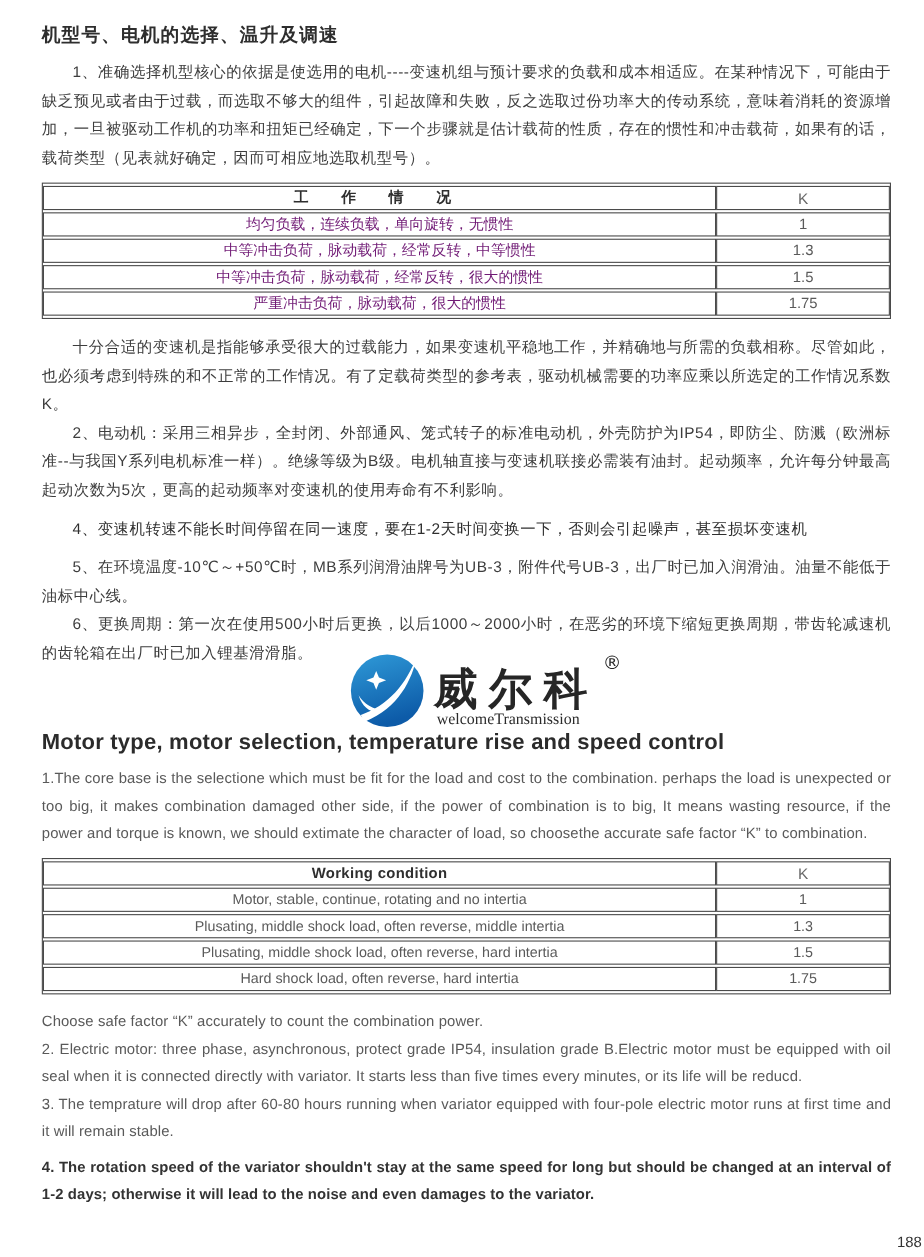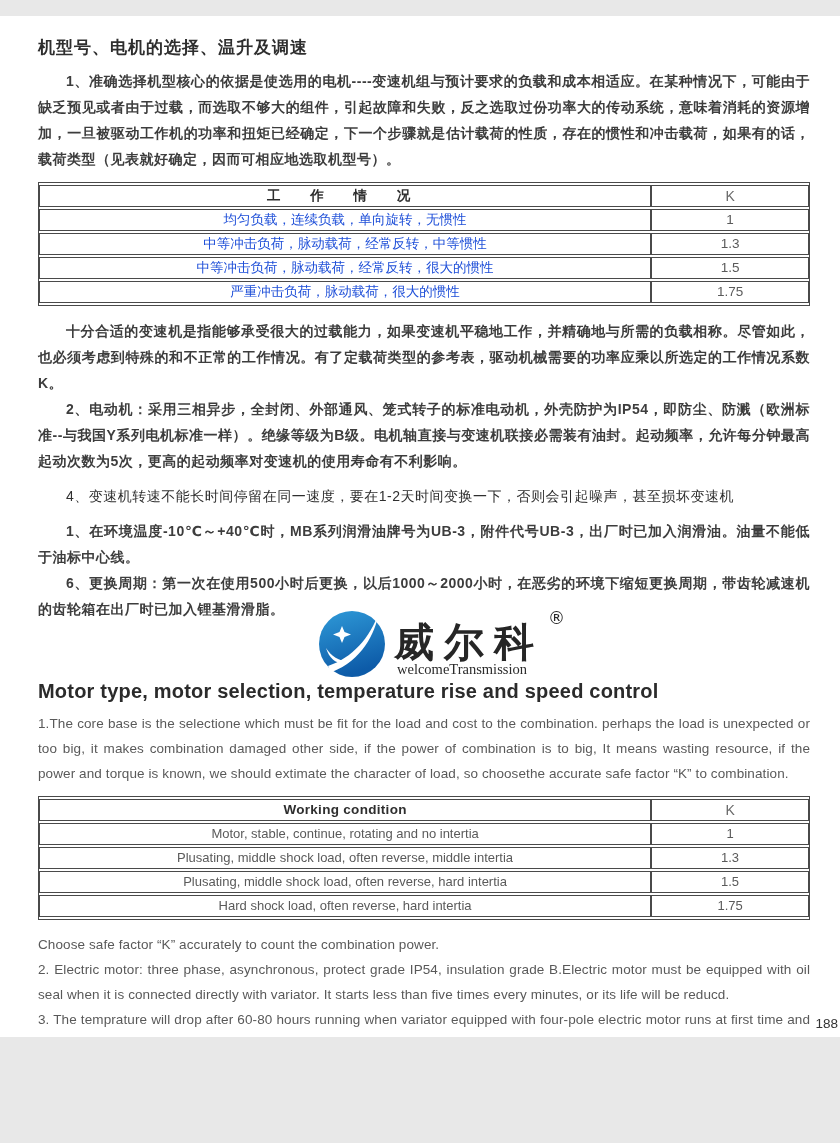--- a/index.html
+++ b/index.html
@@ -1,55 +1,55 @@
 <!DOCTYPE html>
 <html><head>
 <meta charset="utf-8">
 <style>
   html,body{margin:0;padding:0;background:#e8e8e8;}
   .page{
     position:relative;
-    width:840px;height:1021px;
+    width:840px;height:1143px;
     background:#ffffff;
     font-family:"Liberation Sans","DejaVu Sans",sans-serif;
     color:#3d3d3d;
     overflow:hidden;
-    margin:16px auto;
+    margin:0 auto;
     box-sizing:border-box;
   }
   .content{padding:20px 30px 0 38px;}
 
   
   .cn-title{
     font-size:17px;font-weight:bold;color:#2e2e2e;
     margin:0 0 9px 0;letter-spacing:1px;
   }
   p.cn{
     font-size:14px;line-height:26px;margin:0;
     text-align:justify;color:#3d3d3d;letter-spacing:0.5px;
   }
-  p.cn.indent{text-indent:2em;font-weight:bold;}
+  p.cn.indent{text-indent:2em;}
   p.cn.bold{font-weight:normal;color:#2f2f2f;margin:9px 0;}
 
   
   .tbl-wrap{border:1px solid #4a4a4a;margin:10px 0 12px 0;}
   table.ktable{
     width:100%;border-collapse:separate;border-spacing:0 2px;
     table-layout:fixed;
   }
   table.ktable th,table.ktable td{
     border:1px solid #4a4a4a;
     padding:1px 4px;text-align:center;
     font-size:13.5px;line-height:18px;height:18px;
     overflow:hidden;white-space:nowrap;
   }
   table.ktable .col-k{width:20.5%;}
   table.ktable th{font-weight:bold;color:#2e2e2e;}
   table.ktable th.kh{font-weight:normal;color:#6a6a6a;font-size:14px;}
-  table.ktable td{color:#1d4ed8;}
+  table.ktable td{color:#701a75;}
   table.ktable td.kv{color:#5a5a5a;}
   .cn-head{font-size:15px;letter-spacing:13px;}
   .en-head{font-size:14px;letter-spacing:0.3px;}
   table.en td{font-size:13px;color:#5a5a5a;}
 
   
   .logo-zone{position:relative;height:58px;}
   .logo{position:absolute;left:280px;top:-16px;width:270px;height:74px;}
 
   
@@ -107,21 +107,21 @@
             <td>严重冲击负荷，脉动载荷，很大的惯性</td>
             <td class="kv">1.75</td>
           </tr>
         </tbody>
       </table>
     </div>
 
     <p class="cn indent">十分合适的变速机是指能够承受很大的过载能力，如果变速机平稳地工作，并精确地与所需的负载相称。尽管如此，也必须考虑到特殊的和不正常的工作情况。有了定载荷类型的参考表，驱动机械需要的功率应乘以所选定的工作情况系数K。</p>
     <p class="cn indent">2、电动机：采用三相异步，全封闭、外部通风、笼式转子的标准电动机，外壳防护为IP54，即防尘、防溅（欧洲标准--与我国Y系列电机标准一样）。绝缘等级为B级。电机轴直接与变速机联接必需装有油封。起动频率，允许每分钟最高起动次数为5次，更高的起动频率对变速机的使用寿命有不利影响。</p>
     <p class="cn indent bold">4、变速机转速不能长时间停留在同一速度，要在1-2天时间变换一下，否则会引起噪声，甚至损坏变速机</p>
-    <p class="cn indent">1、在环境温度-10℃～+40℃时，MB系列润滑油牌号为UB-3，附件代号UB-3，出厂时已加入润滑油。油量不能低于油标中心线。</p>
+    <p class="cn indent">5、在环境温度-10℃～+50℃时，MB系列润滑油牌号为UB-3，附件代号UB-3，出厂时已加入润滑油。油量不能低于油标中心线。</p>
     <p class="cn indent">6、更换周期：第一次在使用500小时后更换，以后1000～2000小时，在恶劣的环境下缩短更换周期，带齿轮减速机的齿轮箱在出厂时已加入锂基滑滑脂。</p>
 
     <div class="logo-zone">
       <svg class="logo" viewBox="0 0 270 74" xmlns="http://www.w3.org/2000/svg">
         <defs>
           <linearGradient id="lg" x1="0" y1="0" x2="0.3" y2="1">
             <stop offset="0" stop-color="#2f9ad8"></stop>
             <stop offset="1" stop-color="#0d5ba8"></stop>
           </linearGradient>
         </defs>

